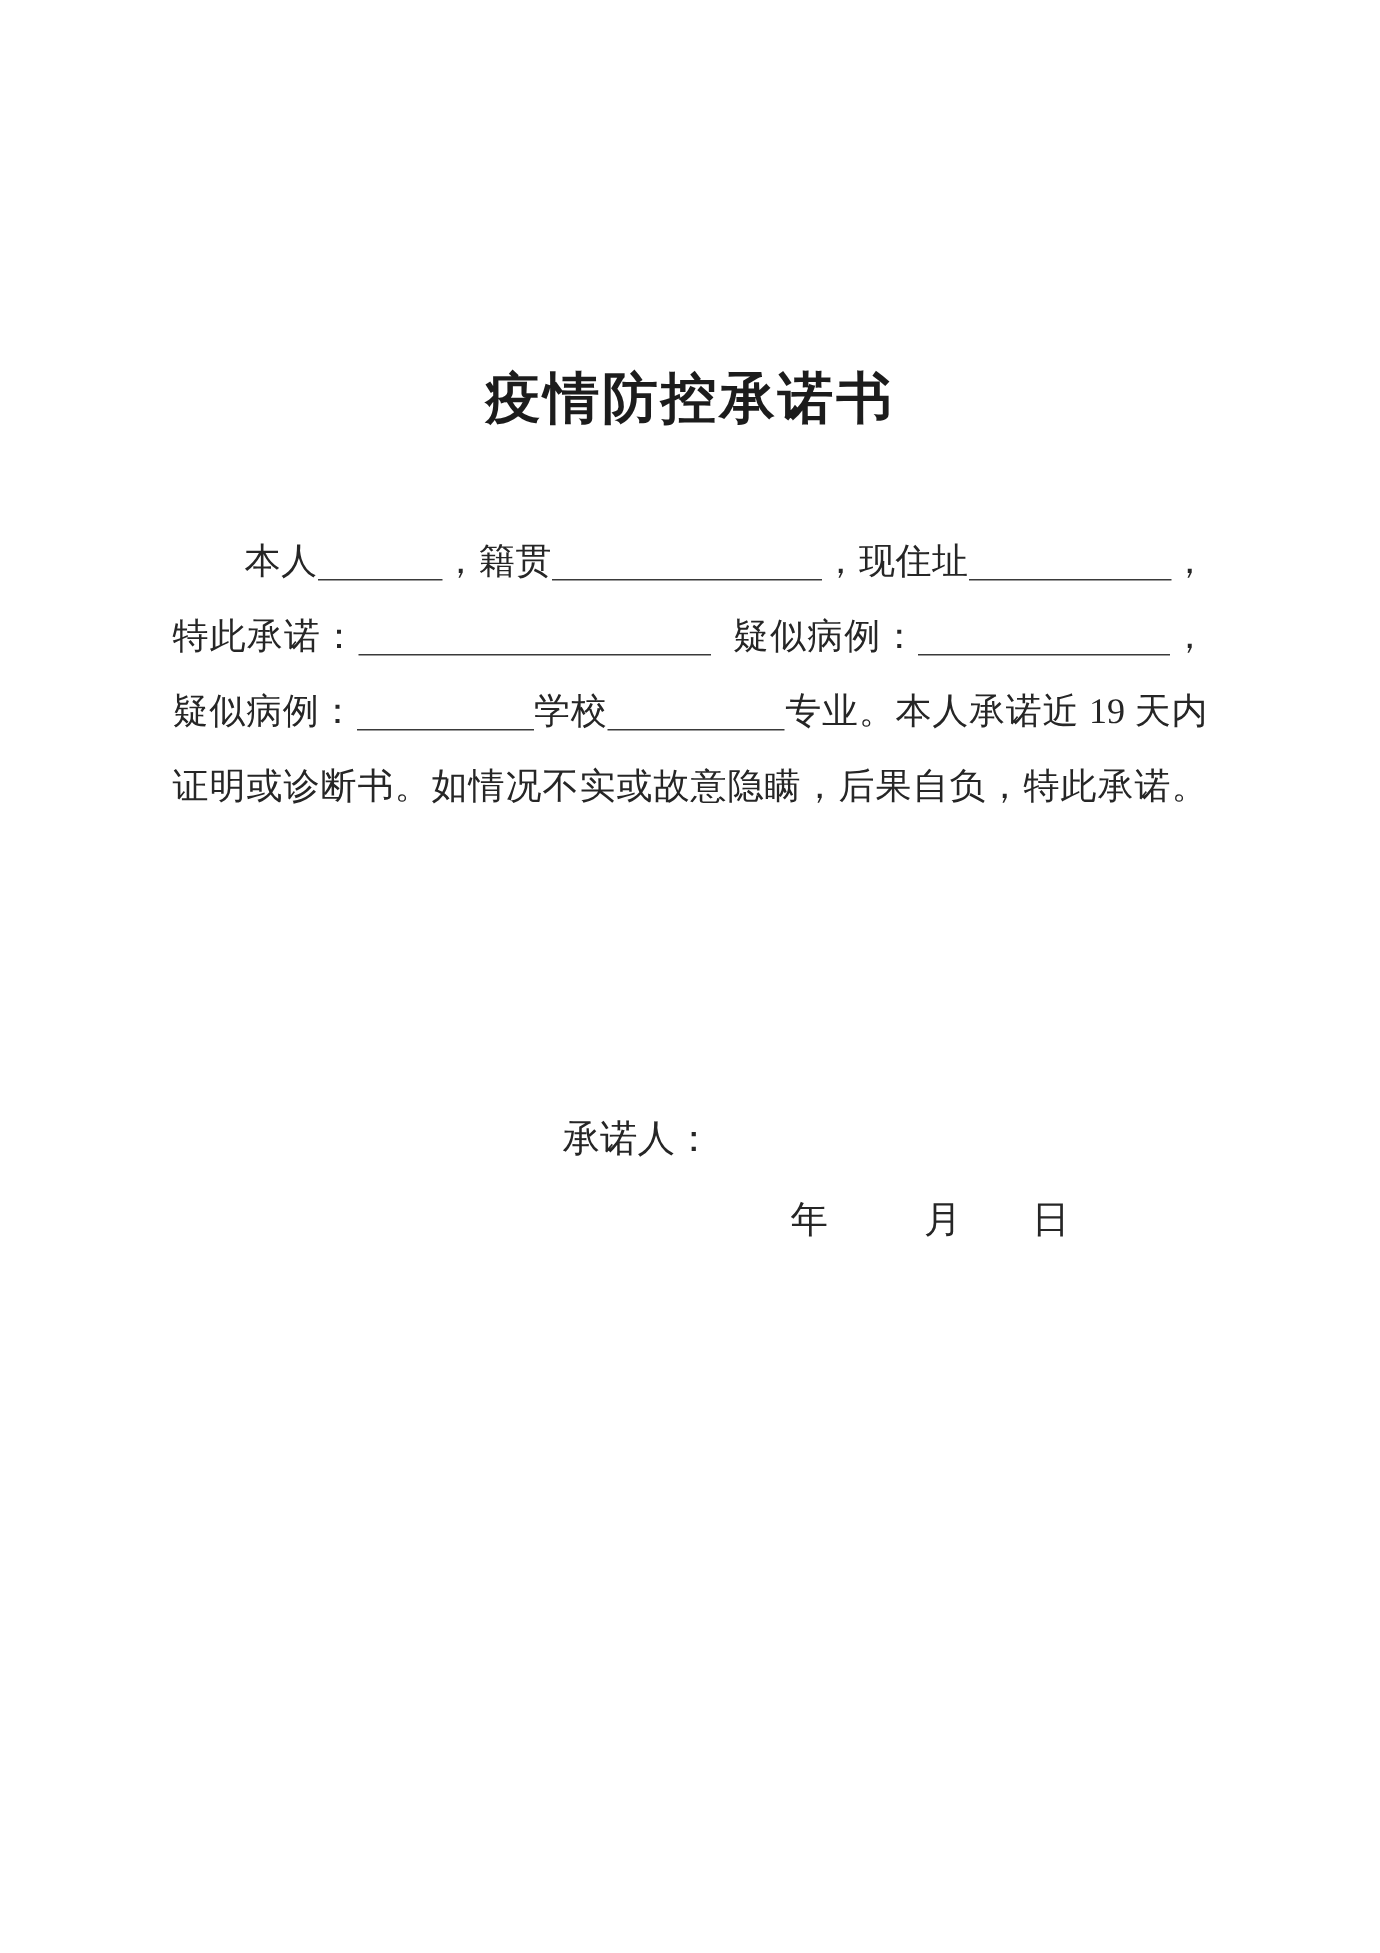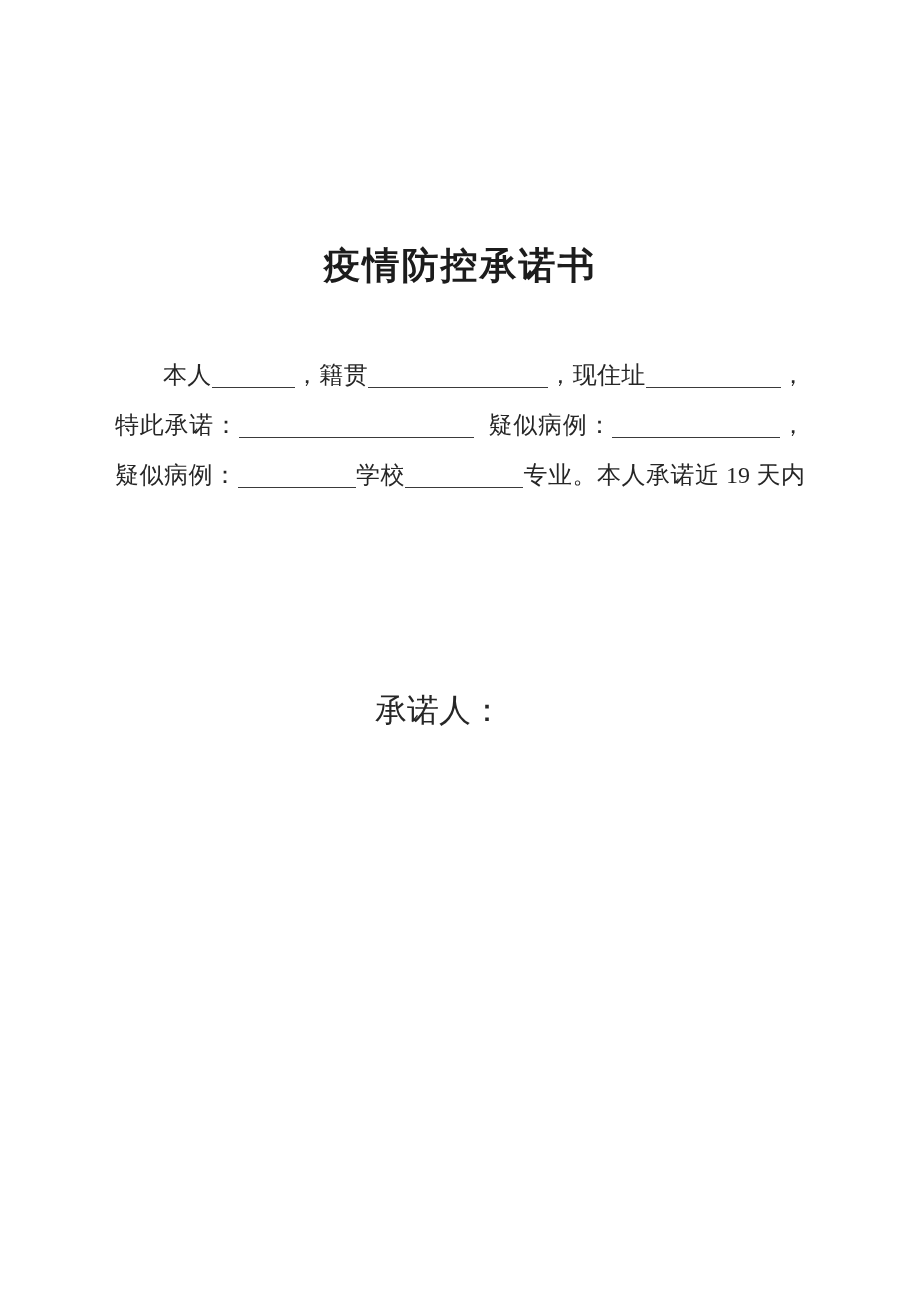--- a/index.html
+++ b/index.html
@@ -48,21 +48,21 @@
   }
   .blank {
     display: inline-block;
     height: 26px;
     border-bottom: 1.5px solid #3a3a3a;
     margin-bottom: -5px;
     text-indent: 0;
   }
   .signature {
     margin: 185px 4px 0 115px;
-    font-size: 32px;
+    font-size: 25px;
     line-height: 50px;
     color: #262626;
   }
   .promisor-line span {
     margin-left: 260px;
   }
   .date-line {
     margin-top: 4px;
   }
   .date-0 { margin-left: 412px; }
@@ -71,19 +71,21 @@
 </style>
 </head>
 <body>
 
 <div class="page">
   <h1 class="title">疫情防控承诺书</h1>
   <div class="doc-body">
       <div class="line indent justify"><span class="seg">本人</span><span class="blank" style="width: 83px;"></span><span class="seg">，籍贯</span><span class="blank" style="width: 180px;"></span><span class="seg">，现住址</span><span class="blank" style="width: 135px;"></span><span class="seg">，</span></div>
       <div class="line justify"><span class="seg">特此承诺：</span><span class="blank" style="width: 235px; margin-right: 14px;"></span><span class="seg">疑似病例：</span><span class="blank" style="width: 168px;"></span><span class="seg">，</span></div>
       <div class="line justify"><span class="seg">疑似病例：</span><span class="blank" style="width: 118px;"></span><span class="seg">学校</span><span class="blank" style="width: 118px;"></span><span class="seg">专业。本人承诺近 19 天内</span></div>
+      <div class="line justify"><span class="seg">证明或诊断书。如情况不实或故意隐瞒，后果自负，特此承诺。</span></div>
     </div>
   <div class="signature">
     <div class="promisor-line">
       <span>承诺人：</span>
     </div>
+    <div class="date-line"><span class="date-label date-0">年</span><span class="date-label date-1">月</span><span class="date-label date-2">日</span></div>
   </div>
 </div>
 
 </body></html>

